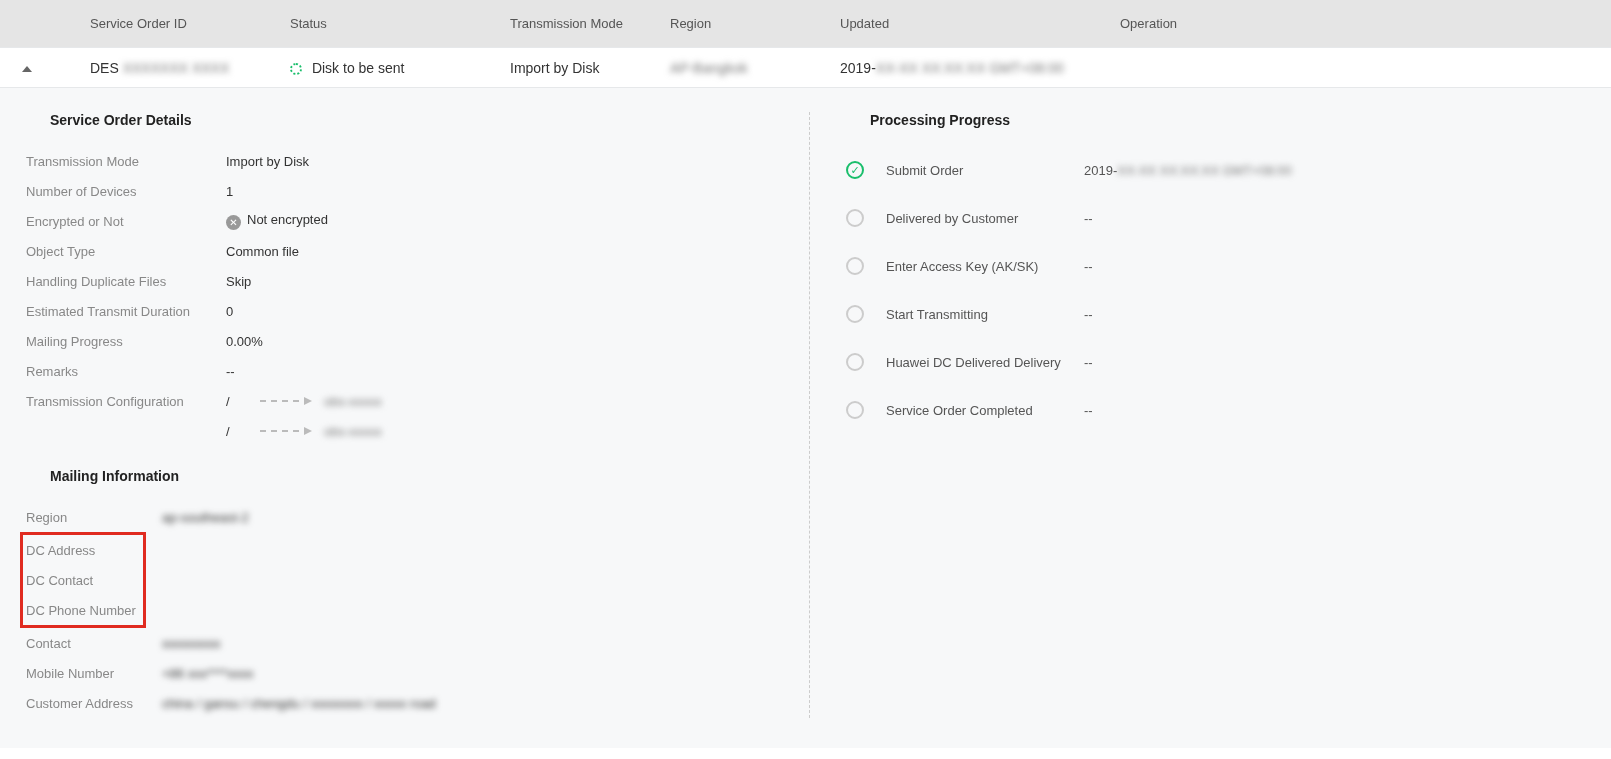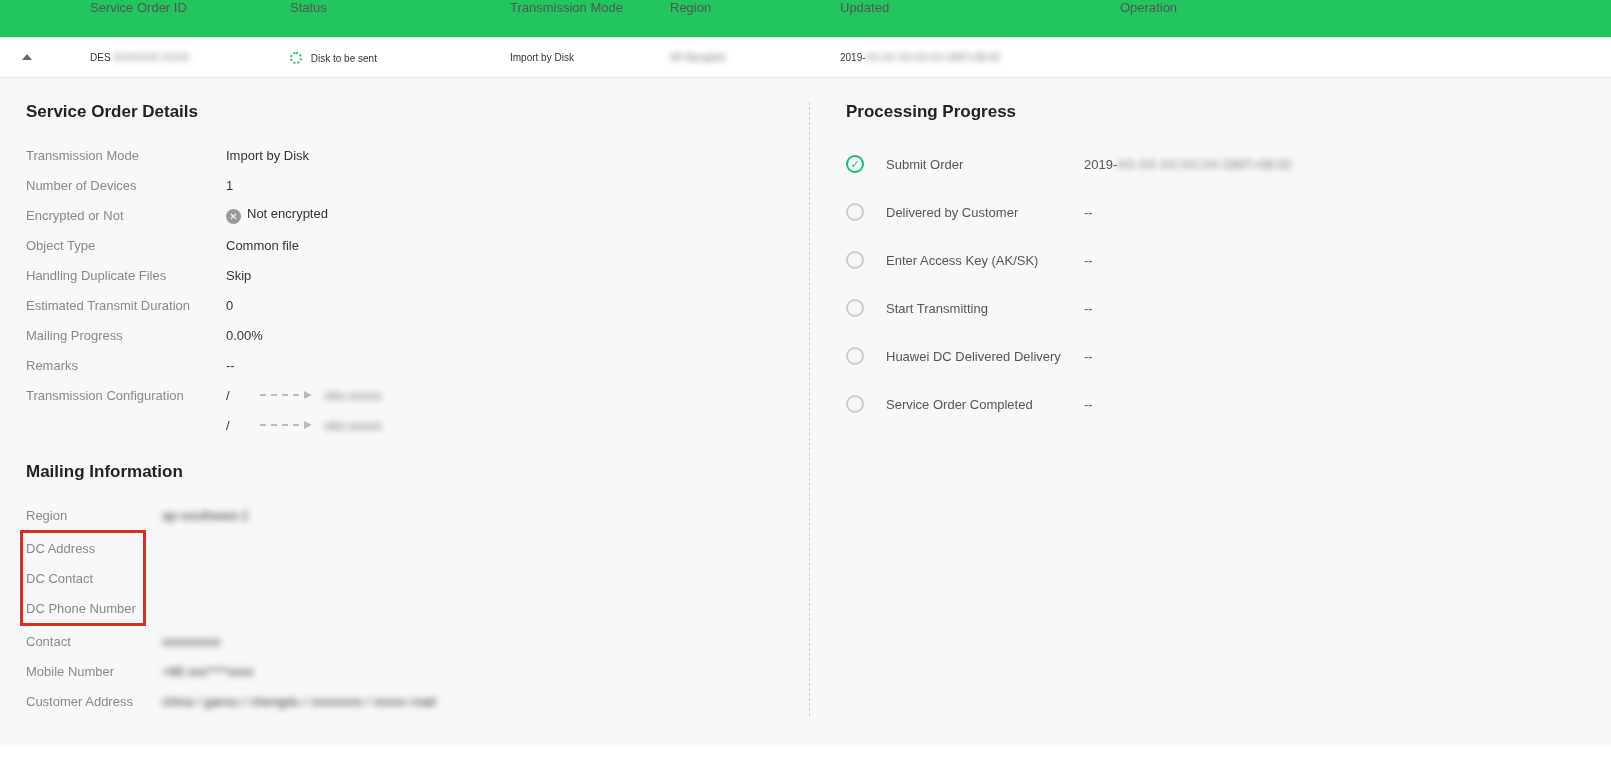--- a/index.html
+++ b/index.html
@@ -6,34 +6,34 @@
   body {
     font-family: Arial, "Helvetica Neue", Helvetica, sans-serif;
     font-size: 13px;
     color: #333;
     background: #fff;
     width: 1611px;
   }
   
   .tbl-header {
     display: flex;
-    background: #22c55e;
+    background: #e5e5e5;
     border-bottom: 1px solid #e6e8ea;
-    height: 38px;
-    align-items: flex-start;
+    height: 48px;
+    align-items: center;
     color: #555;
     font-size: 13px;
   }
   .tbl-row {
     display: flex;
     height: 40px;
     align-items: center;
     background: #fff;
     border-bottom: 1px solid #e6e8ea;
-    font-size: 10px;
+    font-size: 14px;
     color: #333;
   }
   .col-expand  { width: 90px; padding-left: 22px; }
   .col-id      { width: 200px; }
   .col-status  { width: 220px; }
   .col-mode    { width: 160px; }
   .col-region  { width: 170px; }
   .col-updated { width: 280px; }
   .col-op      { flex: 1; padding-left: 0; }
   .link { color: #2d8cf0; cursor: pointer; }
@@ -75,24 +75,25 @@
     padding-left: 26px;
     padding-right: 20px;
     border-right: 1px dashed #ccc;
   }
   .panel-right {
     flex: 1;
     padding-left: 36px;
     padding-right: 4px;
   }
   .section-title {
-    font-size: 17px;
+    font-size: 14px;
     font-weight: bold;
     color: #222;
     margin-bottom: 18px;
+    margin-left: 24px;
   }
   .kv { display: flex; align-items: center; min-height: 30px; font-size: 13px; }
   .kv .k { width: 200px; color: #888; }
   .kv .v { color: #333; min-width: 60px;}
   .not-enc-icon {
     display: inline-flex;
     width: 15px; height: 15px;
     border-radius: 50%;
     background: #999;
     color: #fff;

